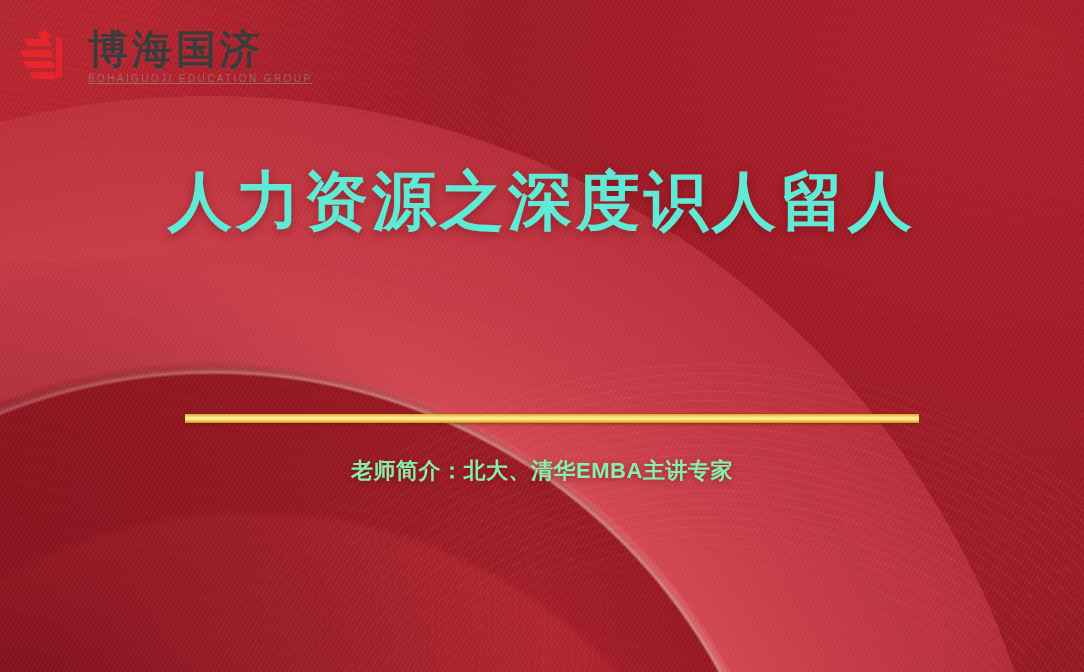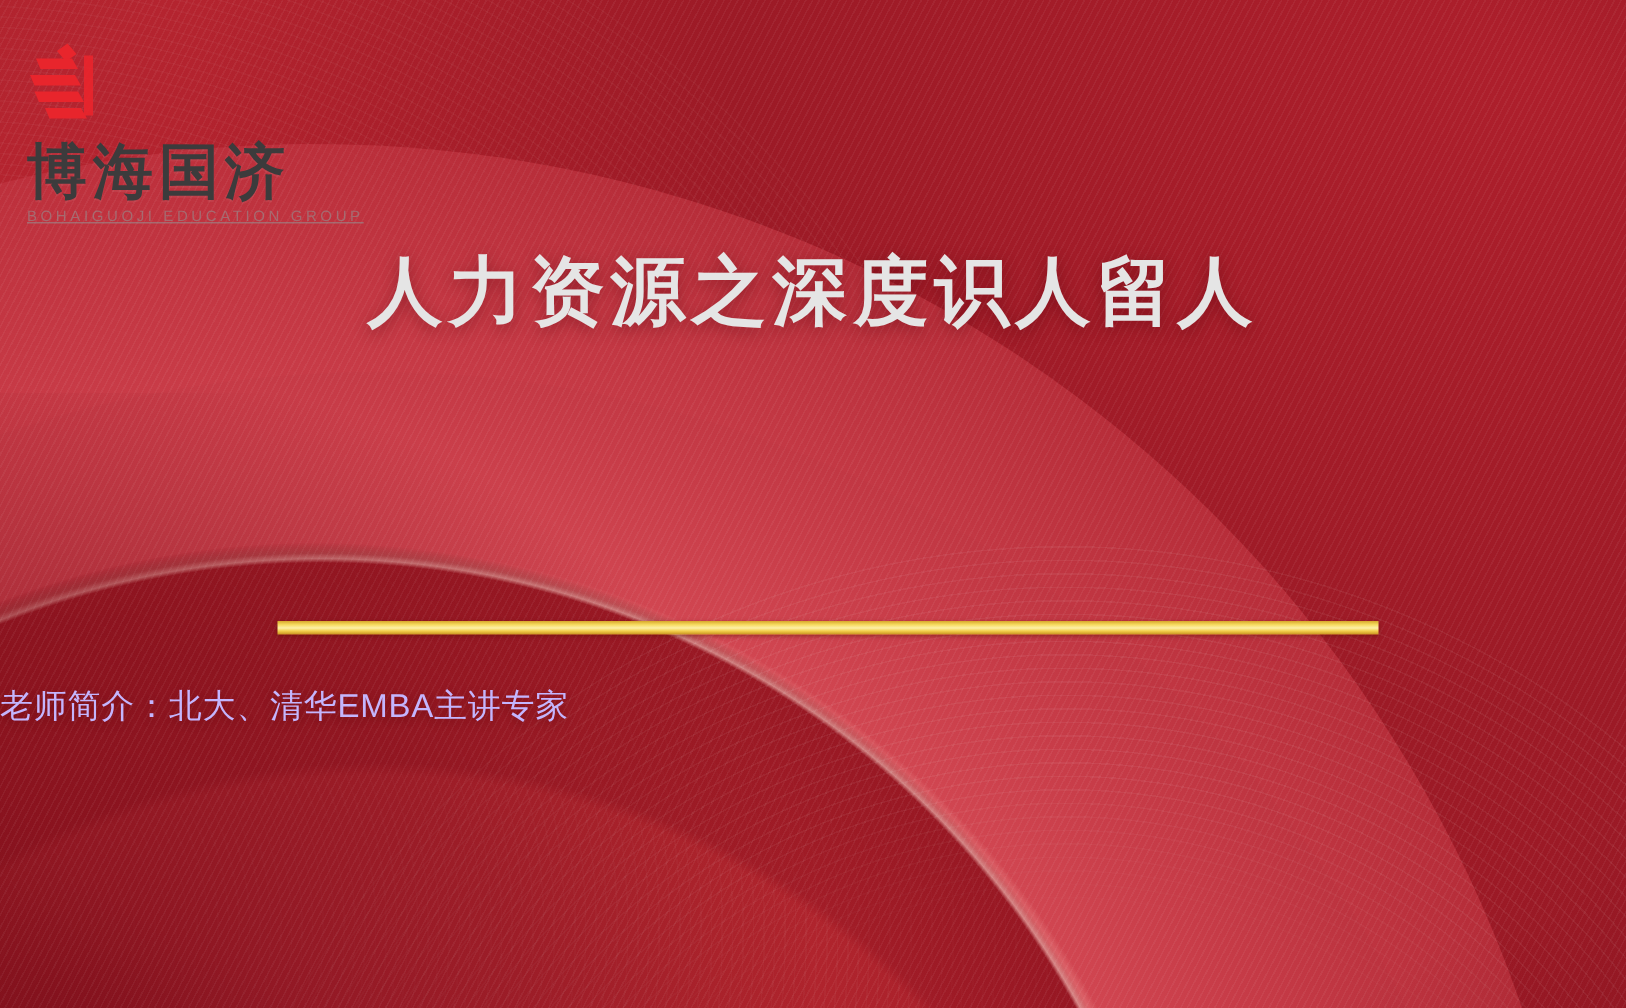--- a/index.html
+++ b/index.html
@@ -144,21 +144,20 @@
   .content { position: absolute; inset: 0; }
 
   
   .logo {
     position: absolute;
     left: 18px;
     top: 27px;
     display: flex;
     align-items: flex-start;
     gap: 12px;
-    flex-direction: column;
   }
   .logo-mark { width: 58px; height: 54px; display: block; flex: none; }
   .logo-textwrap { display: flex; flex-direction: column; padding-top: 2px; }
   .logo-cn {
     font-size: 40px;
     font-weight: 700;
     letter-spacing: 4px;
     color: #3c3b3c;
     line-height: 1.0;
     text-shadow: 0 1px 0 rgba(255,255,255,0.06);
@@ -171,22 +170,22 @@
     line-height: 1;
     text-decoration: underline;
   }
 
   
   .title {
     position: absolute;
     left: 0; right: 0;
     top: 168px;
     text-align: center;
-    color: #e5e5e5;
-    font-size: 50px;
+    color: #5eead4;
+    font-size: 64px;
     font-weight: 700;
     letter-spacing: 4px;
     line-height: 1.05;
     text-shadow: 0 3px 10px rgba(80,0,10,0.38);
     white-space: nowrap;
   }
 
   
   .subtitle {
     position: absolute;
@@ -211,23 +210,24 @@
     height: 9px;
     background: linear-gradient(180deg, #d8a82a 0%, #f7dc62 28%, #fdf0a8 52%, #f3cf4c 74%, #c8921f 100%);
     box-shadow: 0 1px 3px rgba(90,20,0,0.5);
   }
 
   
   .notes {
     position: absolute;
     left: 0; right: 0;
     top: 455px;
-    color: #c4b5fd;
+    text-align: center;
+    color: #86efac;
     font-size: 22px;
-    font-weight: 400;
+    font-weight: 700;
     line-height: 1.45;
     letter-spacing: 0.5px;
     text-shadow: 0 2px 6px rgba(80,0,10,0.42);
   }
   .notes div { white-space: nowrap; }
 </style>
 </head>
 <body>
 
 <div id="slide">

